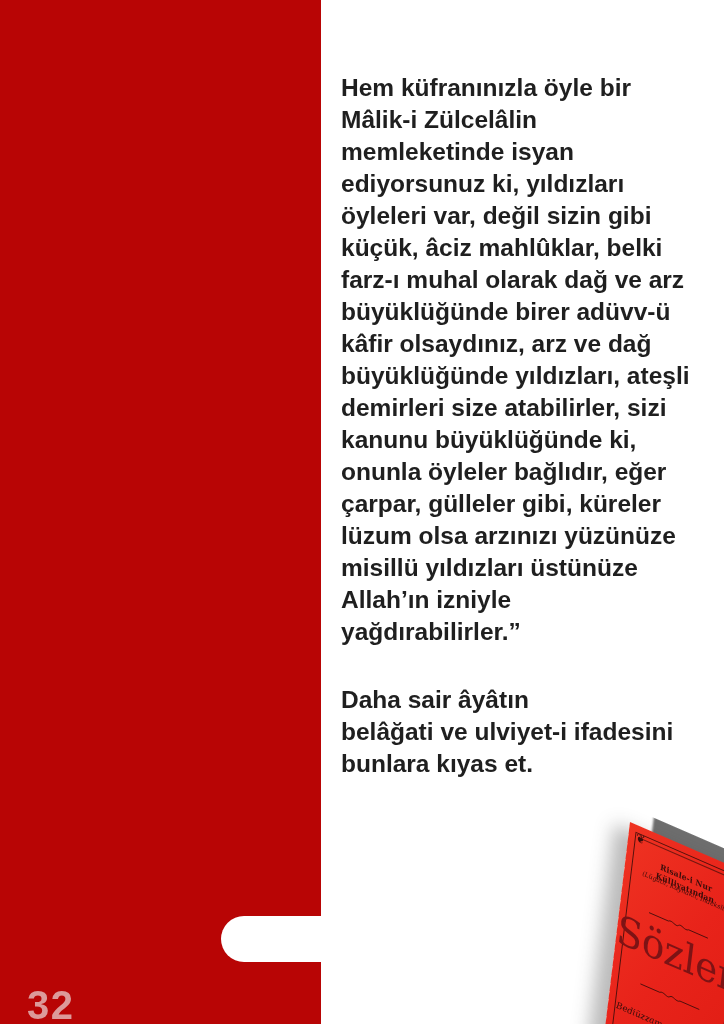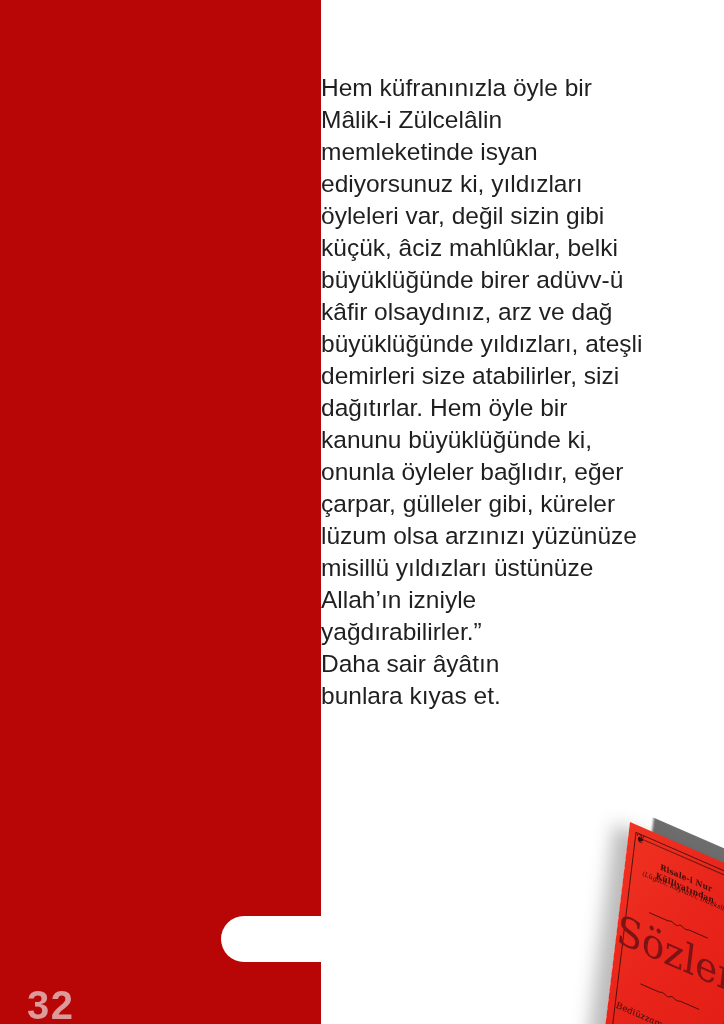--- a/index.html
+++ b/index.html
@@ -18,25 +18,25 @@
     position:absolute; left:221px; top:916px; width:112px; height:46px;
     background:#ffffff; border-radius:23px 0 0 23px;
   }
   .page-num {
     position:absolute; left:27px; top:963px;
     color:#dc9a9a; font-size:40px; font-weight:bold; letter-spacing:1.5px;margin-top:20px;
   }
 
   
   .content {
-    position:absolute; left:321px; top:72px; width:383px;
-    color:#1f1f1f; font-size:24.5px; line-height:32px; font-weight:400;
+    position:absolute; left:341px; top:72px; width:383px;
+    color:#1f1f1f; font-size:24.5px; line-height:32px; font-weight:700;
   }
   .content .line { white-space:nowrap; }
-  .para2 { }
+  .para2 { margin-top:36px; }
 
   
   .book {
     position:absolute; left:630px; top:822px; width:0; height:0;
     transform-origin:0 0;
     transform:matrix(0.92, 0.40, -0.12, 0.99, 0, 0);
   }
   .back-board {
     position:absolute; left:24px; top:-14px; width:130px; height:60px;
     background:#6e6e6e; filter:blur(0.8px);
@@ -83,35 +83,36 @@
   <div class="page-num">32</div>
 
   <div class="content">
     <div class="para1">
       <div class="line">Hem küfranınızla öyle bir</div>
       <div class="line">Mâlik-i Zülcelâlin</div>
       <div class="line">memleketinde isyan</div>
       <div class="line">ediyorsunuz ki, yıldızları</div>
       <div class="line">öyleleri var, değil sizin gibi</div>
       <div class="line">küçük, âciz mahlûklar, belki</div>
+      <div class="line">farz-ı muhal olarak dağ ve arz</div>
       <div class="line">büyüklüğünde birer adüvv-ü</div>
       <div class="line">kâfir olsaydınız, arz ve dağ</div>
       <div class="line">büyüklüğünde yıldızları, ateşli</div>
       <div class="line">demirleri size atabilirler, sizi</div>
-      <div class="line">dağıtırlar. Hem öyle bir</div>
       <div class="line">kanunu büyüklüğünde ki,</div>
       <div class="line">onunla öyleler bağlıdır, eğer</div>
       <div class="line">çarpar, gülleler gibi, küreler</div>
       <div class="line">lüzum olsa arzınızı yüzünüze</div>
       <div class="line">misillü yıldızları üstünüze</div>
       <div class="line">Allah’ın izniyle</div>
       <div class="line">yağdırabilirler.”</div>
     </div>
     <div class="para2">
       <div class="line">Daha sair âyâtın</div>
+      <div class="line">belâğati ve ulviyet-i ifadesini</div>
       <div class="line">bunlara kıyas et.</div>
     </div>
   </div>
 
   <div class="book">
     <div class="back-board"></div>
     <div class="cover">
       <div class="frame"></div>
       <div class="corner-orn">❦</div>
       <div class="cover-inner">

